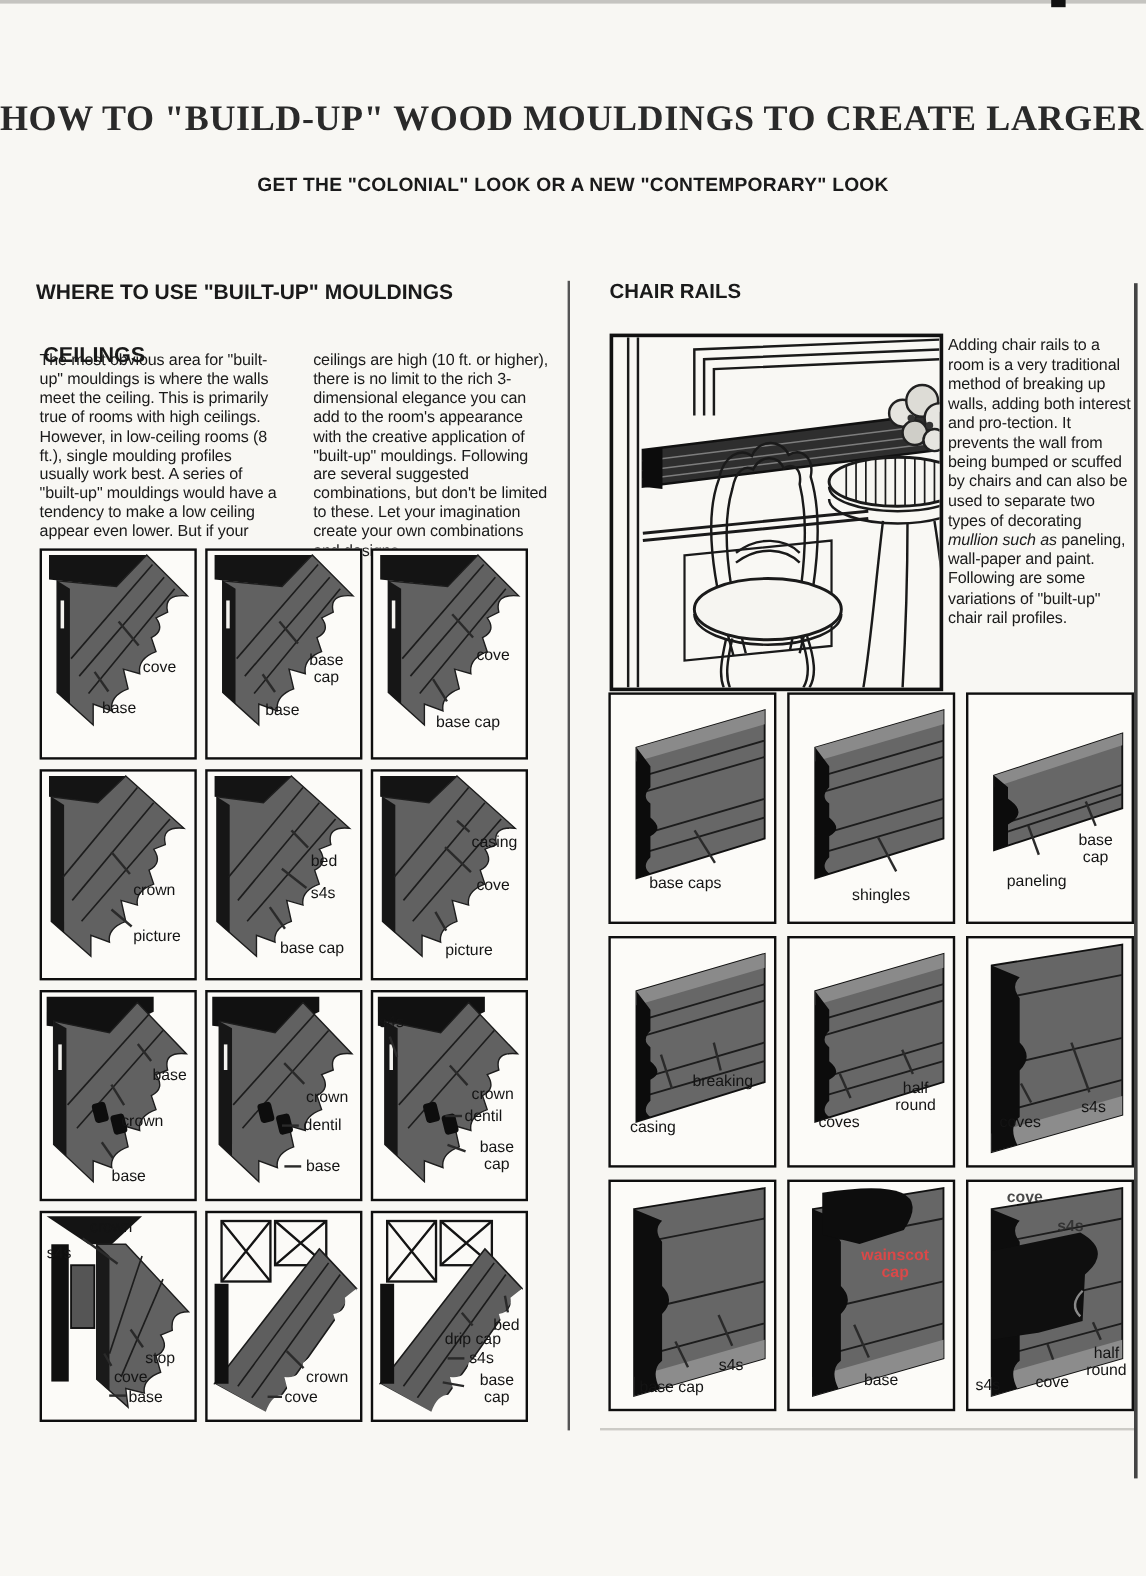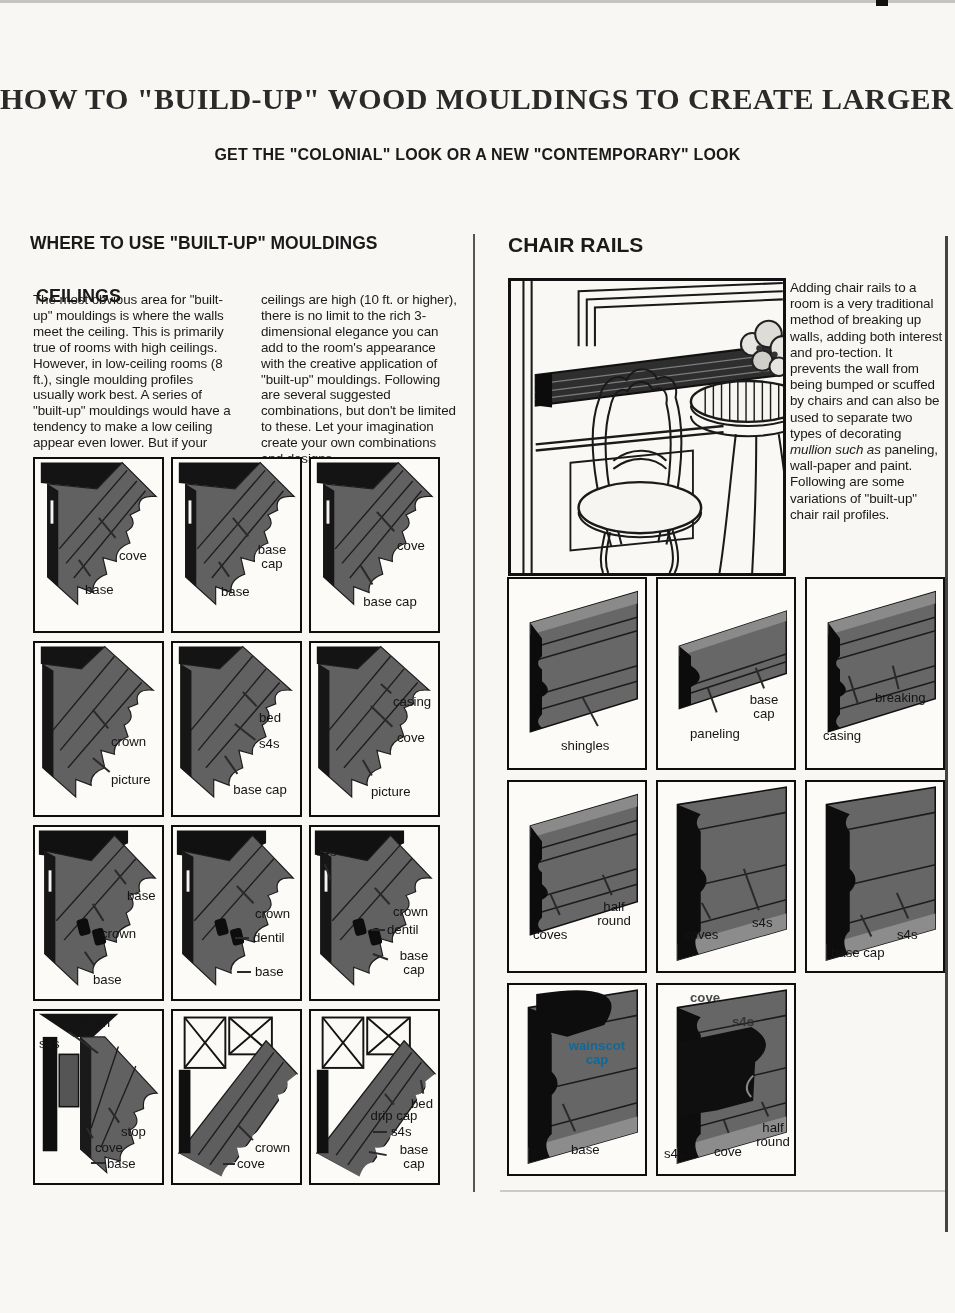--- a/index.html
+++ b/index.html
@@ -10,38 +10,38 @@
   .scan-blob{position:absolute;left:876px;top:0;width:12px;height:6px;background:#111;}
   .scan-smudge{position:absolute;left:500px;top:1190px;width:445px;height:2px;background:#b9b8b2;opacity:.7;}
   
   .title{position:absolute;left:0;top:82px;width:100%;text-align:center;
          font-family:"Liberation Serif",serif;font-weight:600;font-size:30px;
          letter-spacing:.5px;color:#2a2a2a;white-space:nowrap;}
   .sub1{position:absolute;left:0;top:146px;width:100%;text-align:center;font-weight:bold;font-size:16px;letter-spacing:.2px;}
   .sub2{position:absolute;left:0;top:173px;width:100%;text-align:center;font-weight:bold;font-size:16px;letter-spacing:.2px;}
   .lhead{position:absolute;left:30px;top:233px;font-weight:bold;font-size:17.5px;}
   .lsub{position:absolute;left:36px;top:267px;font-weight:bold;font-size:18px;margin-top:19px;}
-  .rhead{position:absolute;left:508px;top:233px;font-weight:bold;font-size:21px;}
+  .rhead{position:absolute;left:508px;top:233px;font-weight:bold;font-size:17px;}
   
   .bodycols{position:absolute;left:33px;top:292px;width:426px;display:flex;gap:30px;}
   .bodycols p{margin:0;width:203px;font-size:13.4px;line-height:15.9px;letter-spacing:-.1px;}
   .rtext{position:absolute;left:790px;top:280px;width:156px;font-size:13.4px;line-height:16.2px;letter-spacing:-.1px;}
   
   .vdiv{position:absolute;left:473px;top:234px;width:2px;height:958px;background:#555;}
   .vright{position:absolute;left:945px;top:236px;width:3px;height:996px;background:#444;}
   
   .illus{position:absolute;left:508px;top:278px;width:272px;height:292px;border:3px solid #111;background:#f9f8f4;}
   .illus svg{display:block;width:100%;height:100%;}
   
   .grid-l{position:absolute;left:33px;top:457px;display:grid;grid-template-columns:repeat(3,131px);grid-template-rows:repeat(4,176px);gap:8px 7px;}
   .grid-r{position:absolute;left:507px;top:577px;display:grid;grid-template-columns:repeat(3,140px);grid-template-rows:repeat(3,193px);gap:10px 9px;}
   .cell{position:relative;border:2.5px solid #0e0e0e;background:#fcfbf8;overflow:hidden;}
   .cell svg.art{position:absolute;left:0;top:0;width:100%;height:100%;}
   .lbl{position:absolute;font-size:13.2px;line-height:14px;color:#141414;text-align:center;}
-  .lbl.on-art{color:#0369a1;font-weight:bold;opacity:.85;}
+  .lbl.on-art{color:#ef4444;font-weight:bold;opacity:.85;}
   .ld{position:absolute;height:1.6px;background:#2a2a2a;transform-origin:left center;}
 </style>
 </head>
 <body>
 
 <svg width="0" height="0" style="position:absolute" aria-hidden="true">
   <defs>
     <symbol id="ceilA" viewBox="0 0 131 176">
       <path d="M6,3 L90,3 L64,30 L6,24 Z" fill="#141414"></path>
       <path d="M90,3 L125,38 Q104,36 108,52 L98,57 Q106,68 94,74 L98,86 Q82,92 84,105 L70,101 L74,118 Q58,124 60,137 L44,131 L44,149 L13,121 L13,25 L64,30 Z" fill="#616161" stroke="#1d1d1d" stroke-width="1.2"></path>
@@ -322,20 +322,27 @@
       <span class="lbl" style="left:52px;top:98px;width:62px">drip cap</span>
       <i class="ld" style="left:62px;top:120px;width:14px"></i>
       <span class="lbl" style="left:80px;top:114px">s4s</span>
       <i class="ld" style="left:58px;top:140px;width:18px;transform:rotate(10deg)"></i>
       <span class="lbl" style="left:82px;top:132px;width:42px">base cap</span>
     </div>
   </div>
 
   <div class="grid-r">
 
+    <div class="cell">
+      <svg class="art" viewBox="0 0 140 192">
+          <use href="#railA"></use>
+        </svg>
+      <i class="ld" style="left:70px;top:112px;width:32px;transform:rotate(58deg)"></i>
+      <span class="lbl" style="left:32px;top:150px">base caps</span>
+    </div>
 
     <div class="cell">
       <svg class="art" viewBox="0 0 140 192">
           <use href="#railA"></use>
         </svg>
       <i class="ld" style="left:74px;top:118px;width:32px;transform:rotate(62deg)"></i>
       <span class="lbl" style="left:52px;top:160px">shingles</span>
     </div>
 
     <div class="cell">

